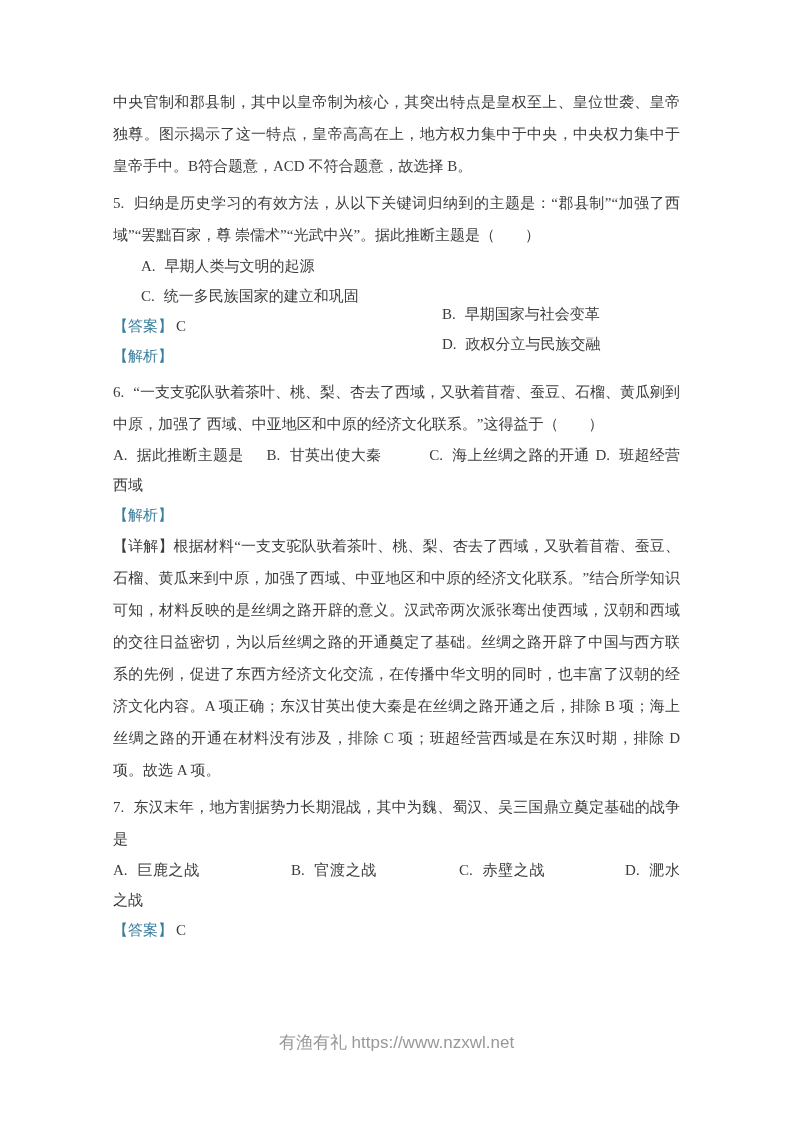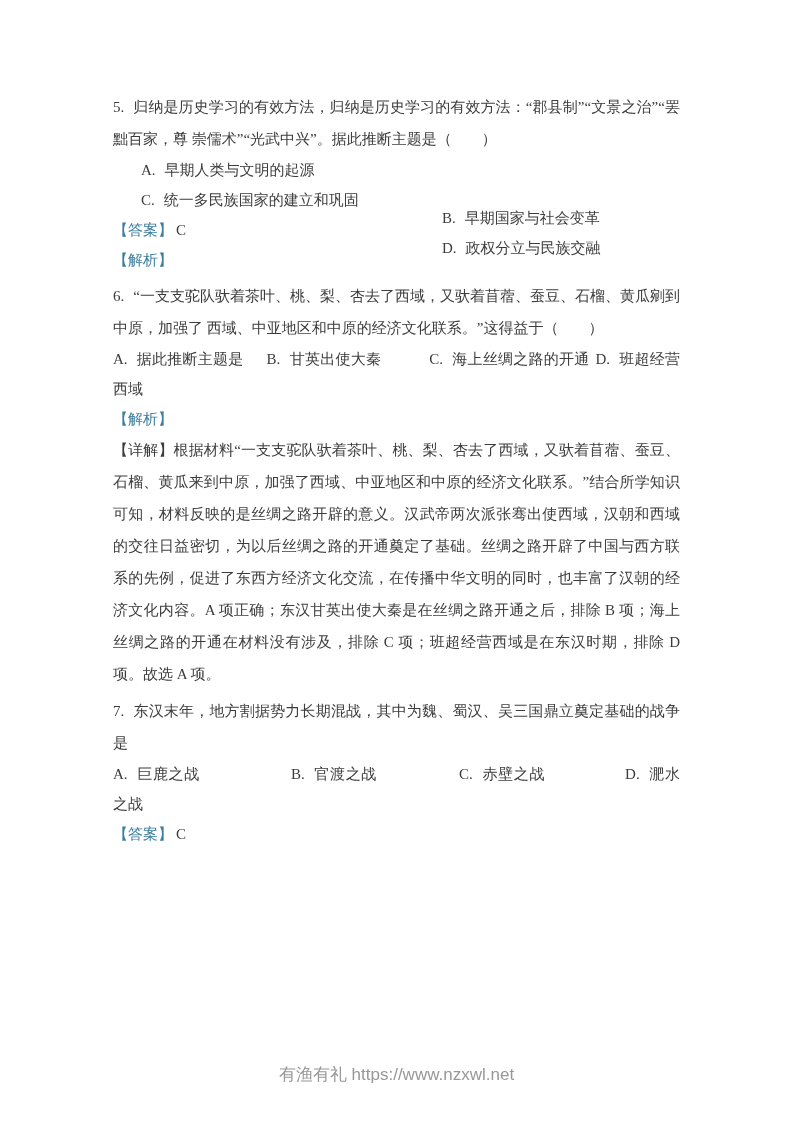--- a/index.html
+++ b/index.html
@@ -39,37 +39,38 @@
   .sp-q6-2 { width: 48px; }
   .sp-q6-3 { width: 6px; }
   .sp-q7-1 { width: 91px; }
   .sp-q7-2 { width: 82px; }
   .sp-q7-3 { width: 80px; }
   .ans-row { height: 30px; line-height: 30px; }
   .blue { color: var(--accent-blue, #3a7d9c); }
   .ans-letter { margin-left: 3px; }
   .footer {
     position: absolute;
-    top: 1063px;
+    top: 1031px;
     left: 0;
     width: 793px;
     text-align: center;
     font-family: "Liberation Sans", "DejaVu Sans", sans-serif;
     font-size: 17px;
     color: var(--footer-gray, #909090);
   }
 </style>
 </head>
 <body>
 
 <div class="content">
 
+  <p class="para">中央官制和郡县制，其中以皇帝制为核心，其突出特点是皇权至上、皇位世袭、皇帝独尊。图示揭示了这一特点，皇帝高高在上，地方权力集中于中央，中央权力集中于皇帝手中。B符合题意，ACD 不符合题意，故选择 B。</p>
 
   <section class="q-block">
-    <p class="para"><span class="q-num">5.</span><span>归纳是历史学习的有效方法，归纳是历史学习的有效方法：“郡县制”“文景之治”“罢黜百家，尊 崇儒术”“光武中兴”。据此推断主题是（　　）</span></p>
+    <p class="para"><span class="q-num">5.</span><span>归纳是历史学习的有效方法，从以下关键词归纳到的主题是：“郡县制”“加强了西域”“罢黜百家，尊 崇儒术”“光武中兴”。据此推断主题是（　　）</span></p>
     <div class="opt-rows">
       <div class="opt-row">
         <span class="opt-left"><span class="opt-label">A.</span><span>早期人类与文明的起源</span></span>
         <span class="opt-right"><span class="opt-label">B.</span><span>早期国家与社会变革</span></span>
       </div>
       <div class="opt-row">
         <span class="opt-left"><span class="opt-label">C.</span><span>统一多民族国家的建立和巩固</span></span>
         <span class="opt-right"><span class="opt-label">D.</span><span>政权分立与民族交融</span></span>
       </div>
     </div>

